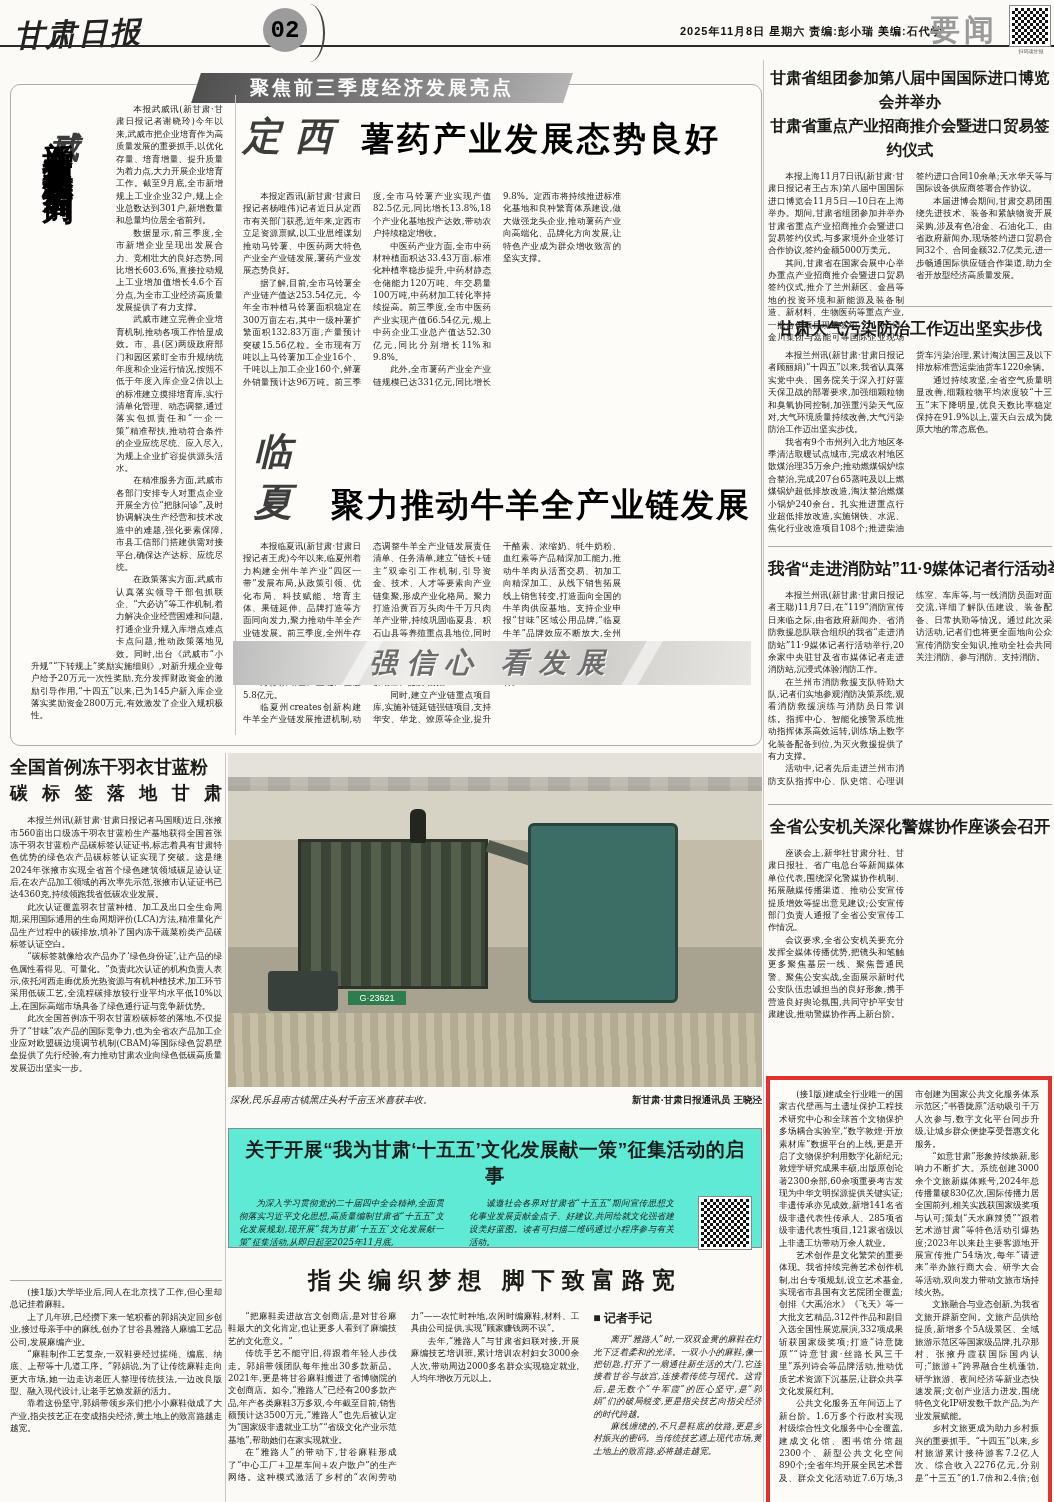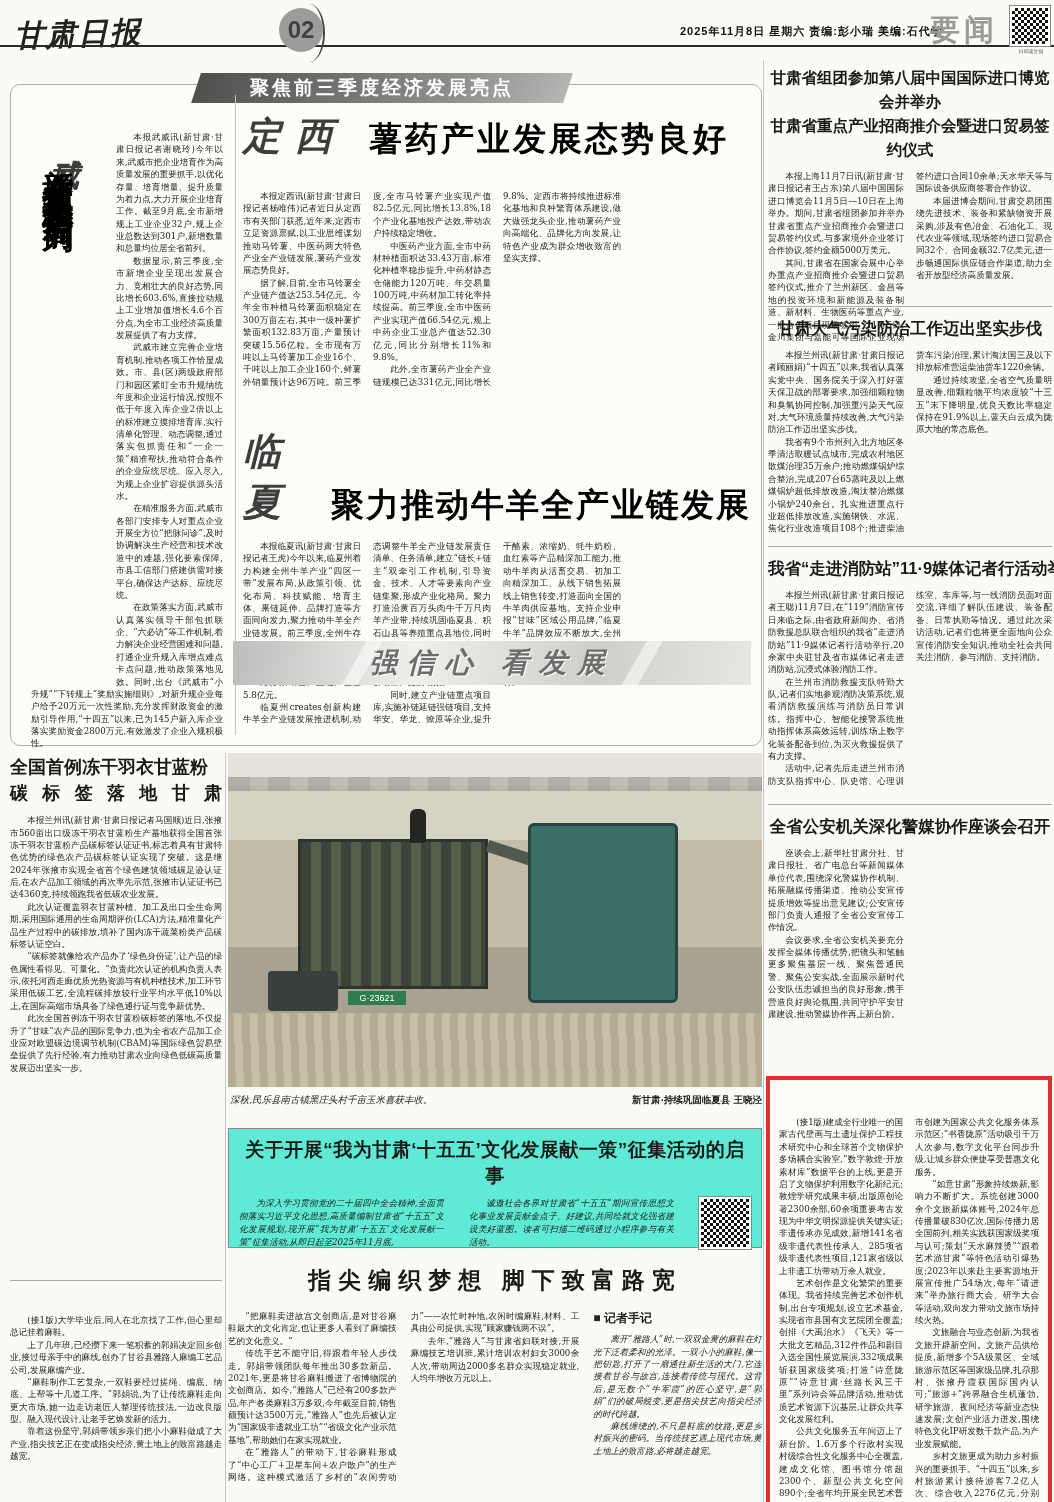--- a/index.html
+++ b/index.html
@@ -5,36 +5,36 @@
   * { margin:0; padding:0; box-sizing:border-box; }
   html,body { width:1054px; height:1502px; overflow:hidden; }
   body { background:#fbfaf6; font-family:"DejaVu Serif", serif; color:#1a1a1a; }
   #page { position:relative; width:1054px; height:1502px; }
 
   
   .masthead { position:absolute; left:14px; top:14px; font-family:"DejaVu Serif",serif;
     font-size:30px; font-weight:bold; font-style:italic; color:#222; transform:rotate(-2deg); letter-spacing:2px;}
   .header-rule { position:absolute; left:0; top:45px; width:1054px; height:2px; background:#2a2a2a; }
   .pagenum-wrap { position:absolute; left:263px; top:8px; width:62px; height:62px; }
-  .pagenum-circle { position:absolute; left:16px; top:0; width:44px; height:44px; border-radius:50%;
-    background:#9c9c9c; color:#404040; font-family:Liberation Sans, sans-serif; font-weight:bold;
+  .pagenum-circle { position:absolute; left:0; top:0; width:44px; height:44px; border-radius:50%;
+    background:#9c9c9c; color:#000000; font-family:Liberation Mono, monospace; font-weight:bold;
     font-size:24px; display:flex; align-items:center; justify-content:center; }
   .pagenum-arc { position:absolute; left:36px; top:-4px; width:26px; height:58px;
     border-right:2px solid #444; border-radius:0 60% 60% 0/0 50% 50% 0; }
   .dateline { position:absolute; left:680px; top:24px; font-family:"Liberation Sans",sans-serif;
     font-size:11px; color:#111; font-weight:bold; letter-spacing:1px;}
   .section-label { position:absolute; left:930px; top:10px; font-family:"Liberation Sans",sans-serif;
     font-size:30px; font-weight:900; color:#9a9a9a; letter-spacing:4px; }
   .qr { background:repeating-conic-gradient(#111 0% 25%, #fff 0% 50%) 0 0/6px 6px; border:2px solid #fff;
     outline:1px solid #888; }
   .qr-top { position:absolute; left:1010px; top:6px; width:40px; height:40px; }
   .qr-caption { position:absolute; left:1008px; top:48px; font-size:5px; color:#555; width:46px; text-align:center;}
 
   
-  .body-text { font-size:8.6px; line-height:1.44; text-align:justify; color:#222;margin-top:28px; }
+  .body-text { font-size:8.6px; line-height:1.44; text-align:justify; color:#222; }
   .body-text p { text-indent:2em; margin:0; }
   .col2 { column-count:2; column-gap:12px; column-fill:auto; }
   .col3 { column-count:3; column-gap:14px; column-fill:auto; }
   .col4 { column-count:4; column-gap:12px; column-fill:auto; }
   .clip { overflow:hidden; }
   .h-rule { position:absolute; height:1px; background:#aaa; }
   .v-rule { position:absolute; width:1px; background:#c5c5c5; }
 
   
   .focus-box { position:absolute; left:10px; top:84px; width:752px; height:662px;
@@ -48,21 +48,21 @@
   .big-headline { font-family:"Liberation Sans",sans-serif; font-weight:900; color:#000; white-space:nowrap; }
 
   .wuwei-col { position:absolute; left:12px; top:14px; width:206px; height:632px; padding:4px 6px 0 8px; }
   .wuwei-float { float:left; width:78px; height:556px; margin-right:7px; }
   .wuwei-place { writing-mode:vertical-rl; text-orientation:upright; font-size:30px; line-height:1;
     margin:4px 0 10px 18px; }
   .wuwei-headline { writing-mode:vertical-rl; text-orientation:upright; font-size:31px; line-height:1.08;
     letter-spacing:4px; margin-left:10px; }
 
   .dingxi-area { position:absolute; left:232px; top:26px; width:508px; }
-  .headline-row { display:flex; align-items:flex-end; gap:22px; }
+  .headline-row { display:flex; align-items:flex-end; gap:14px;text-align:center; }
   .linxia-area { position:absolute; left:232px; top:300px; width:508px;margin-top:41px; }
   .slogan-banner { position:absolute; left:222px; top:556px; width:518px; height:44px;
     background:linear-gradient(95deg,#bdbdbd,#f0efec 35%,#cfcecb 70%,#e7e6e2);
     display:flex; align-items:center; justify-content:center; overflow:hidden;}
   .slogan-banner .txt { font-family:"Liberation Sans",sans-serif; font-weight:900; font-style:italic;
     font-size:28px; color:#6d6d6d; letter-spacing:10px; text-shadow:1px 1px 0 #fff; }
   .slogan-banner .slash { position:absolute; top:-6px; width:16px; height:60px; background:rgba(255,255,255,.55);
     transform:skewX(-30deg); }
 
   
@@ -213,21 +213,21 @@
     <div class="ph-truck"></div>
     <div class="ph-truck-cab"></div>
     <div class="ph-plate">G·23621</div>
     <div class="ph-harv-pipe"></div>
     <div class="ph-harvester"></div>
     <div class="ph-person"></div>
     <div class="ph-field"></div>
   </div>
   <div class="photo-caption">
     <span>深秋,民乐县南古镇黑庄头村千亩玉米喜获丰收。</span>
-    <span class="credit">新甘肃·持续巩固临夏县  王晓泾</span>
+    <span class="credit">新甘肃·甘肃日报通讯员  王晓泾</span>
   </div>
 
   <div class="notice-box">
     <div class="notice-title">关于开展“我为甘肃‘十五五’文化发展献一策”征集活动的启事</div>
     <div class="notice-body">
       <div class="notice-col clip">
           <p>为深入学习贯彻党的二十届四中全会精神,全面贯彻落实习近平文化思想,高质量编制甘肃省“十五五”文化发展规划,现开展“我为甘肃‘十五五’文化发展献一策”征集活动,从即日起至2025年11月底,</p>
         </div>
       <div class="notice-col clip">
           <p>诚邀社会各界对甘肃省“十五五”期间宣传思想文化事业发展贡献金点子、好建议,共同绘就文化强省建设美好蓝图。读者可扫描二维码通过小程序参与有关活动。</p>
@@ -256,21 +256,21 @@
   <div class="v-rule" style="left:763px; top:60px; height:1442px;"></div>
 
   <div class="rail-art" style="left:768px; top:66px;">
     <div class="rail-h2">
       <div>甘肃省组团参加第八届中国国际进口博览会并举办</div>
       <div>甘肃省重点产业招商推介会暨进口贸易签约仪式</div>
     </div>
     <div class="body-text col2 clip" style="margin-top:8px; height:176px;">
         <p>本报上海11月7日讯(新甘肃·甘肃日报记者王占东)第八届中国国际进口博览会11月5日—10日在上海举办。期间,甘肃省组团参加并举办甘肃省重点产业招商推介会暨进口贸易签约仪式,与多家境外企业签订合作协议,签约金额5000万美元。</p>
         <p>其间,甘肃省在国家会展中心举办重点产业招商推介会暨进口贸易签约仪式,推介了兰州新区、金昌等地的投资环境和新能源及装备制造、新材料、生物医药等重点产业,一批合作项目现场签约。11月5日,金川集团与嘉能可等国际企业现场签约进口合同10余单;天水华天等与国际设备供应商签署合作协议。</p>
-        <p>本届进博会期间,甘肃交易团围绕先进技术、装备和紧缺物资开展采购,涉及有色冶金、石油化工、现代农业等领域,现场签约进口贸易合同32个、合同金额32.7亿美元,进一步畅通国际供应链合作渠道,助力全省开放型经济高质量发展。</p>
+        <p>本届进博会期间,甘肃交易团围绕先进技术、装备和紧缺物资开展采购,涉及有色冶金、石油化工、由省政府新闻办,现场签约进口贸易合同32个、合同金额32.7亿美元,进一步畅通国际供应链合作渠道,助力全省开放型经济高质量发展。</p>
       </div>
   </div>
   <div class="h-rule" style="left:768px; top:306px; width:284px;"></div>
 
   <div class="rail-art" style="left:768px; top:318px;">
     <div class="rail-h1">甘肃大气污染防治工作迈出坚实步伐</div>
     <div class="body-text col2 clip" style="margin-top:9px; height:196px;">
         <p>本报兰州讯(新甘肃·甘肃日报记者顾丽娟)“十四五”以来,我省认真落实党中央、国务院关于深入打好蓝天保卫战的部署要求,加强细颗粒物和臭氧协同控制,加强重污染天气应对,大气环境质量持续改善,大气污染防治工作迈出坚实步伐。</p>
         <p>我省有9个市州列入北方地区冬季清洁取暖试点城市,完成农村地区散煤治理35万余户;推动燃煤锅炉综合整治,完成207台65蒸吨及以上燃煤锅炉超低排放改造,淘汰整治燃煤小锅炉240余台。扎实推进重点行业超低排放改造,实施钢铁、水泥、焦化行业改造项目108个;推进柴油货车污染治理,累计淘汰国三及以下排放标准营运柴油货车1220余辆。</p>
         <p>通过持续攻坚,全省空气质量明显改善,细颗粒物平均浓度较“十三五”末下降明显,优良天数比率稳定保持在91.9%以上,蓝天白云成为陇原大地的常态底色。</p>

